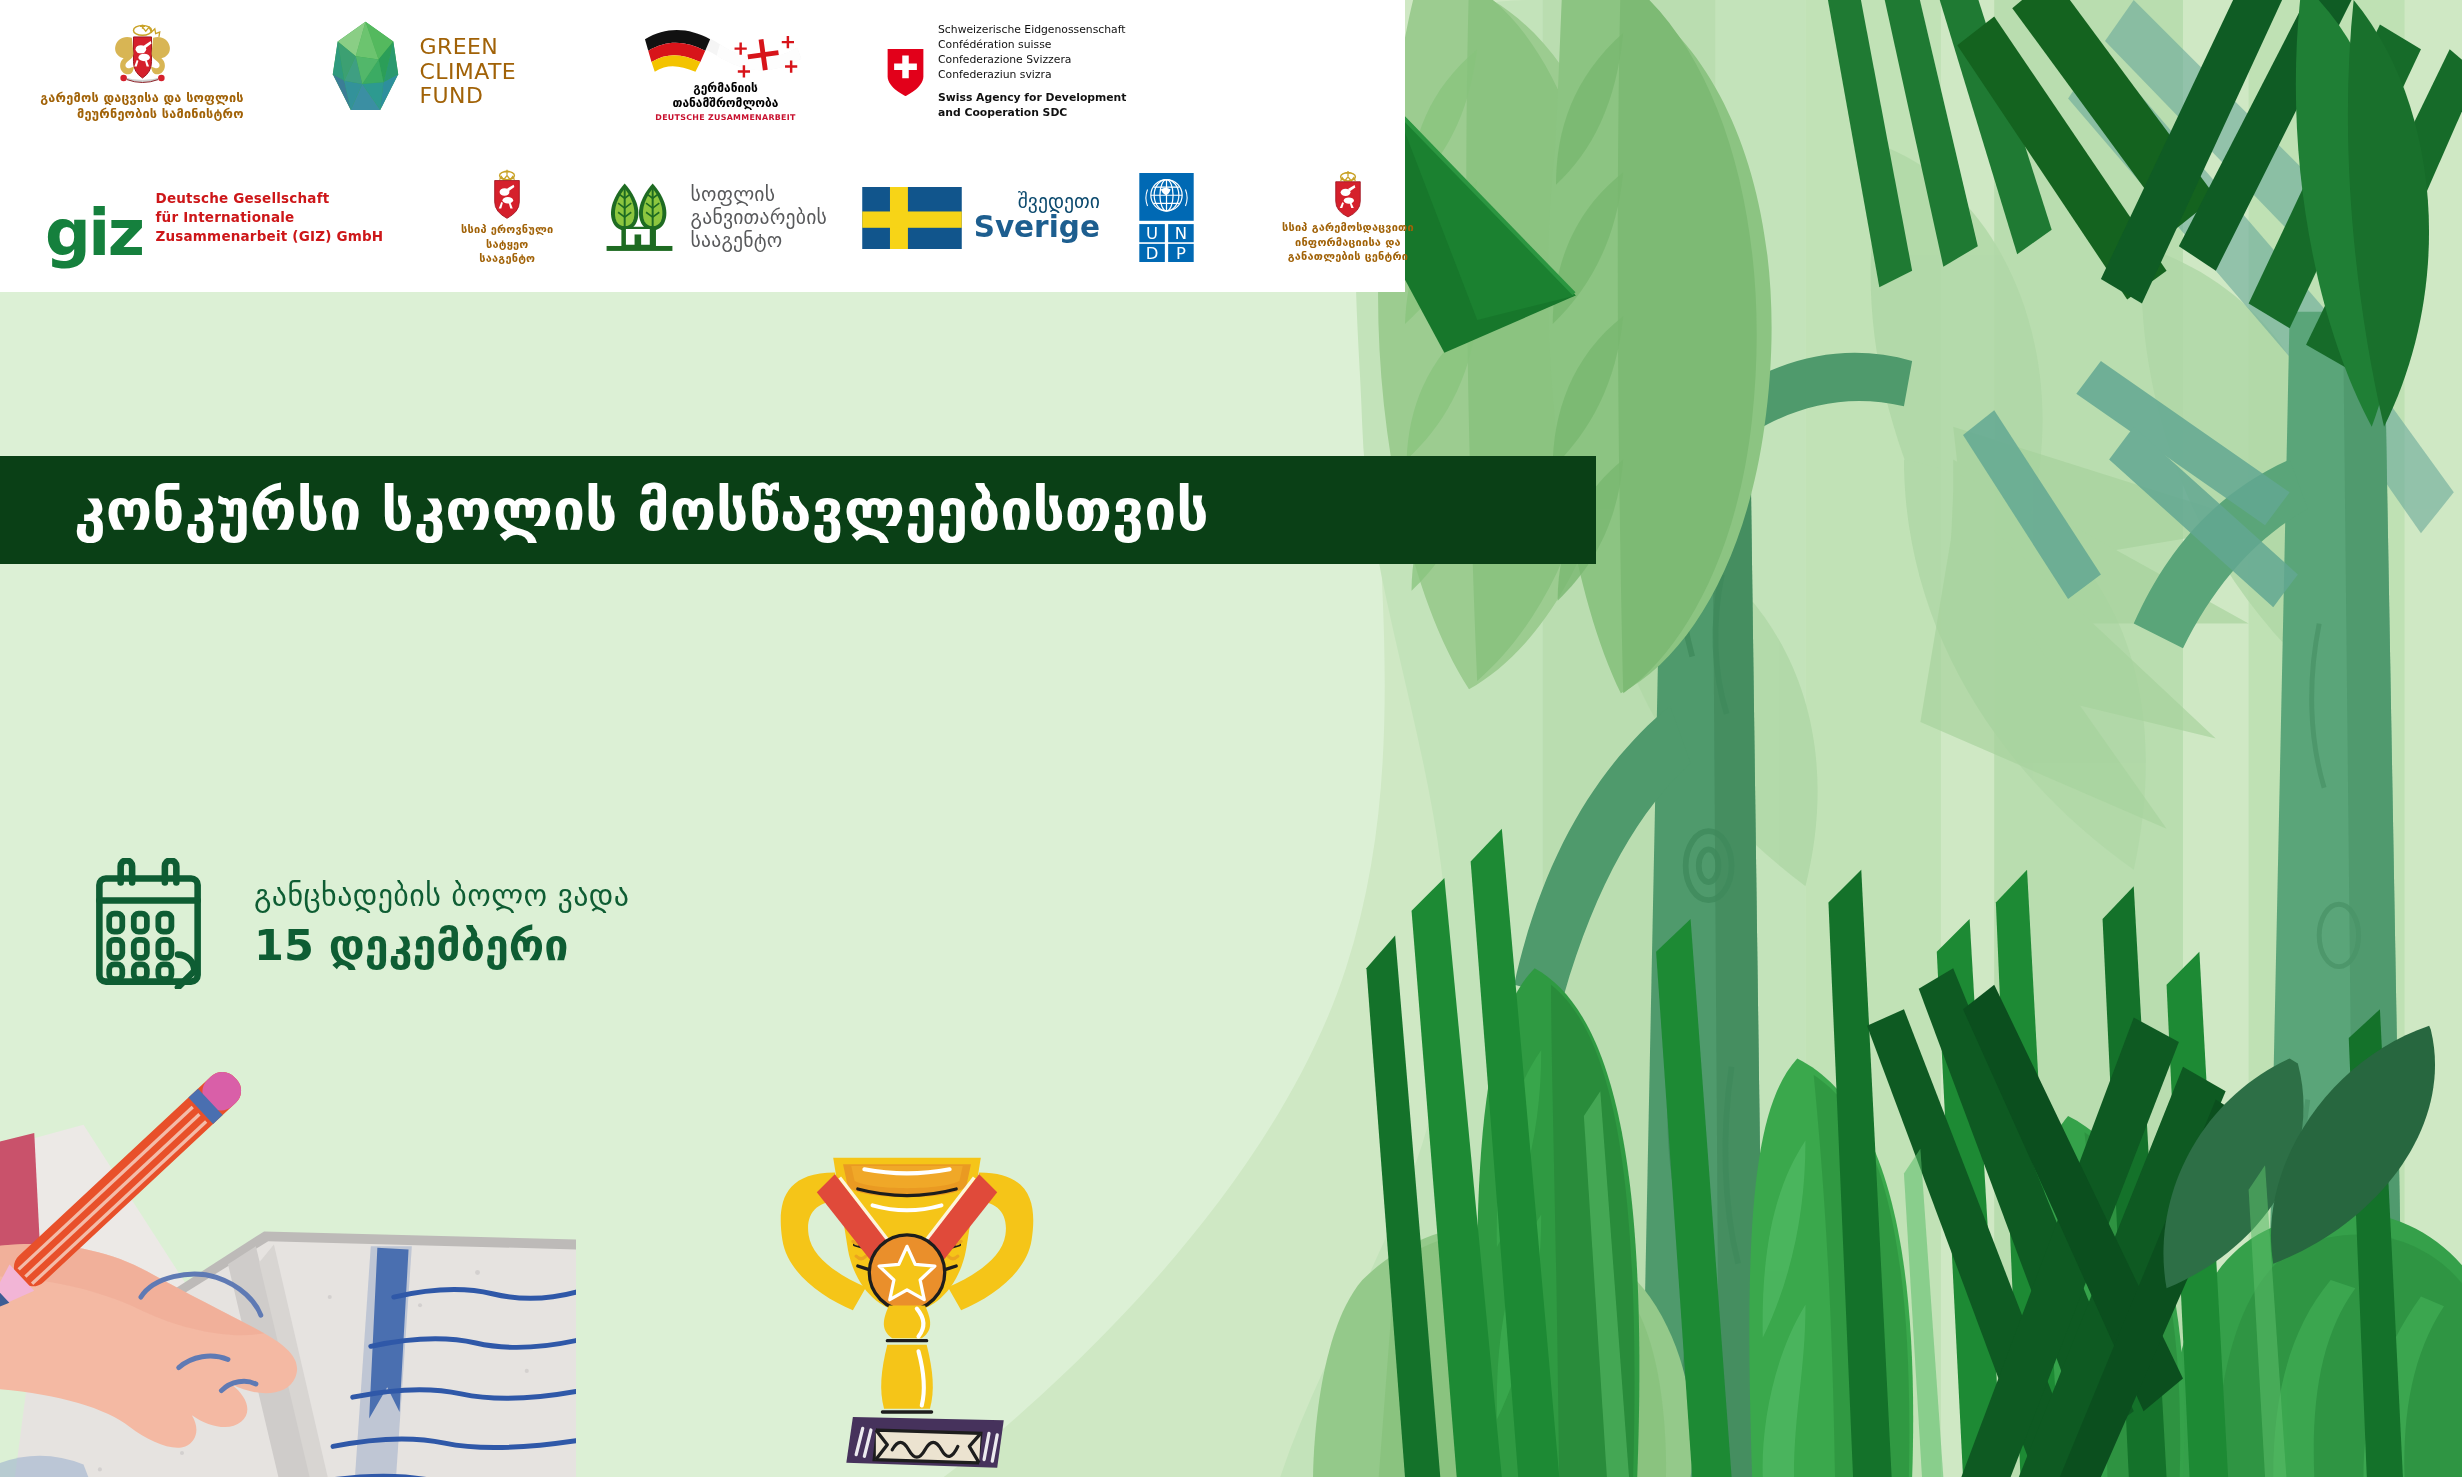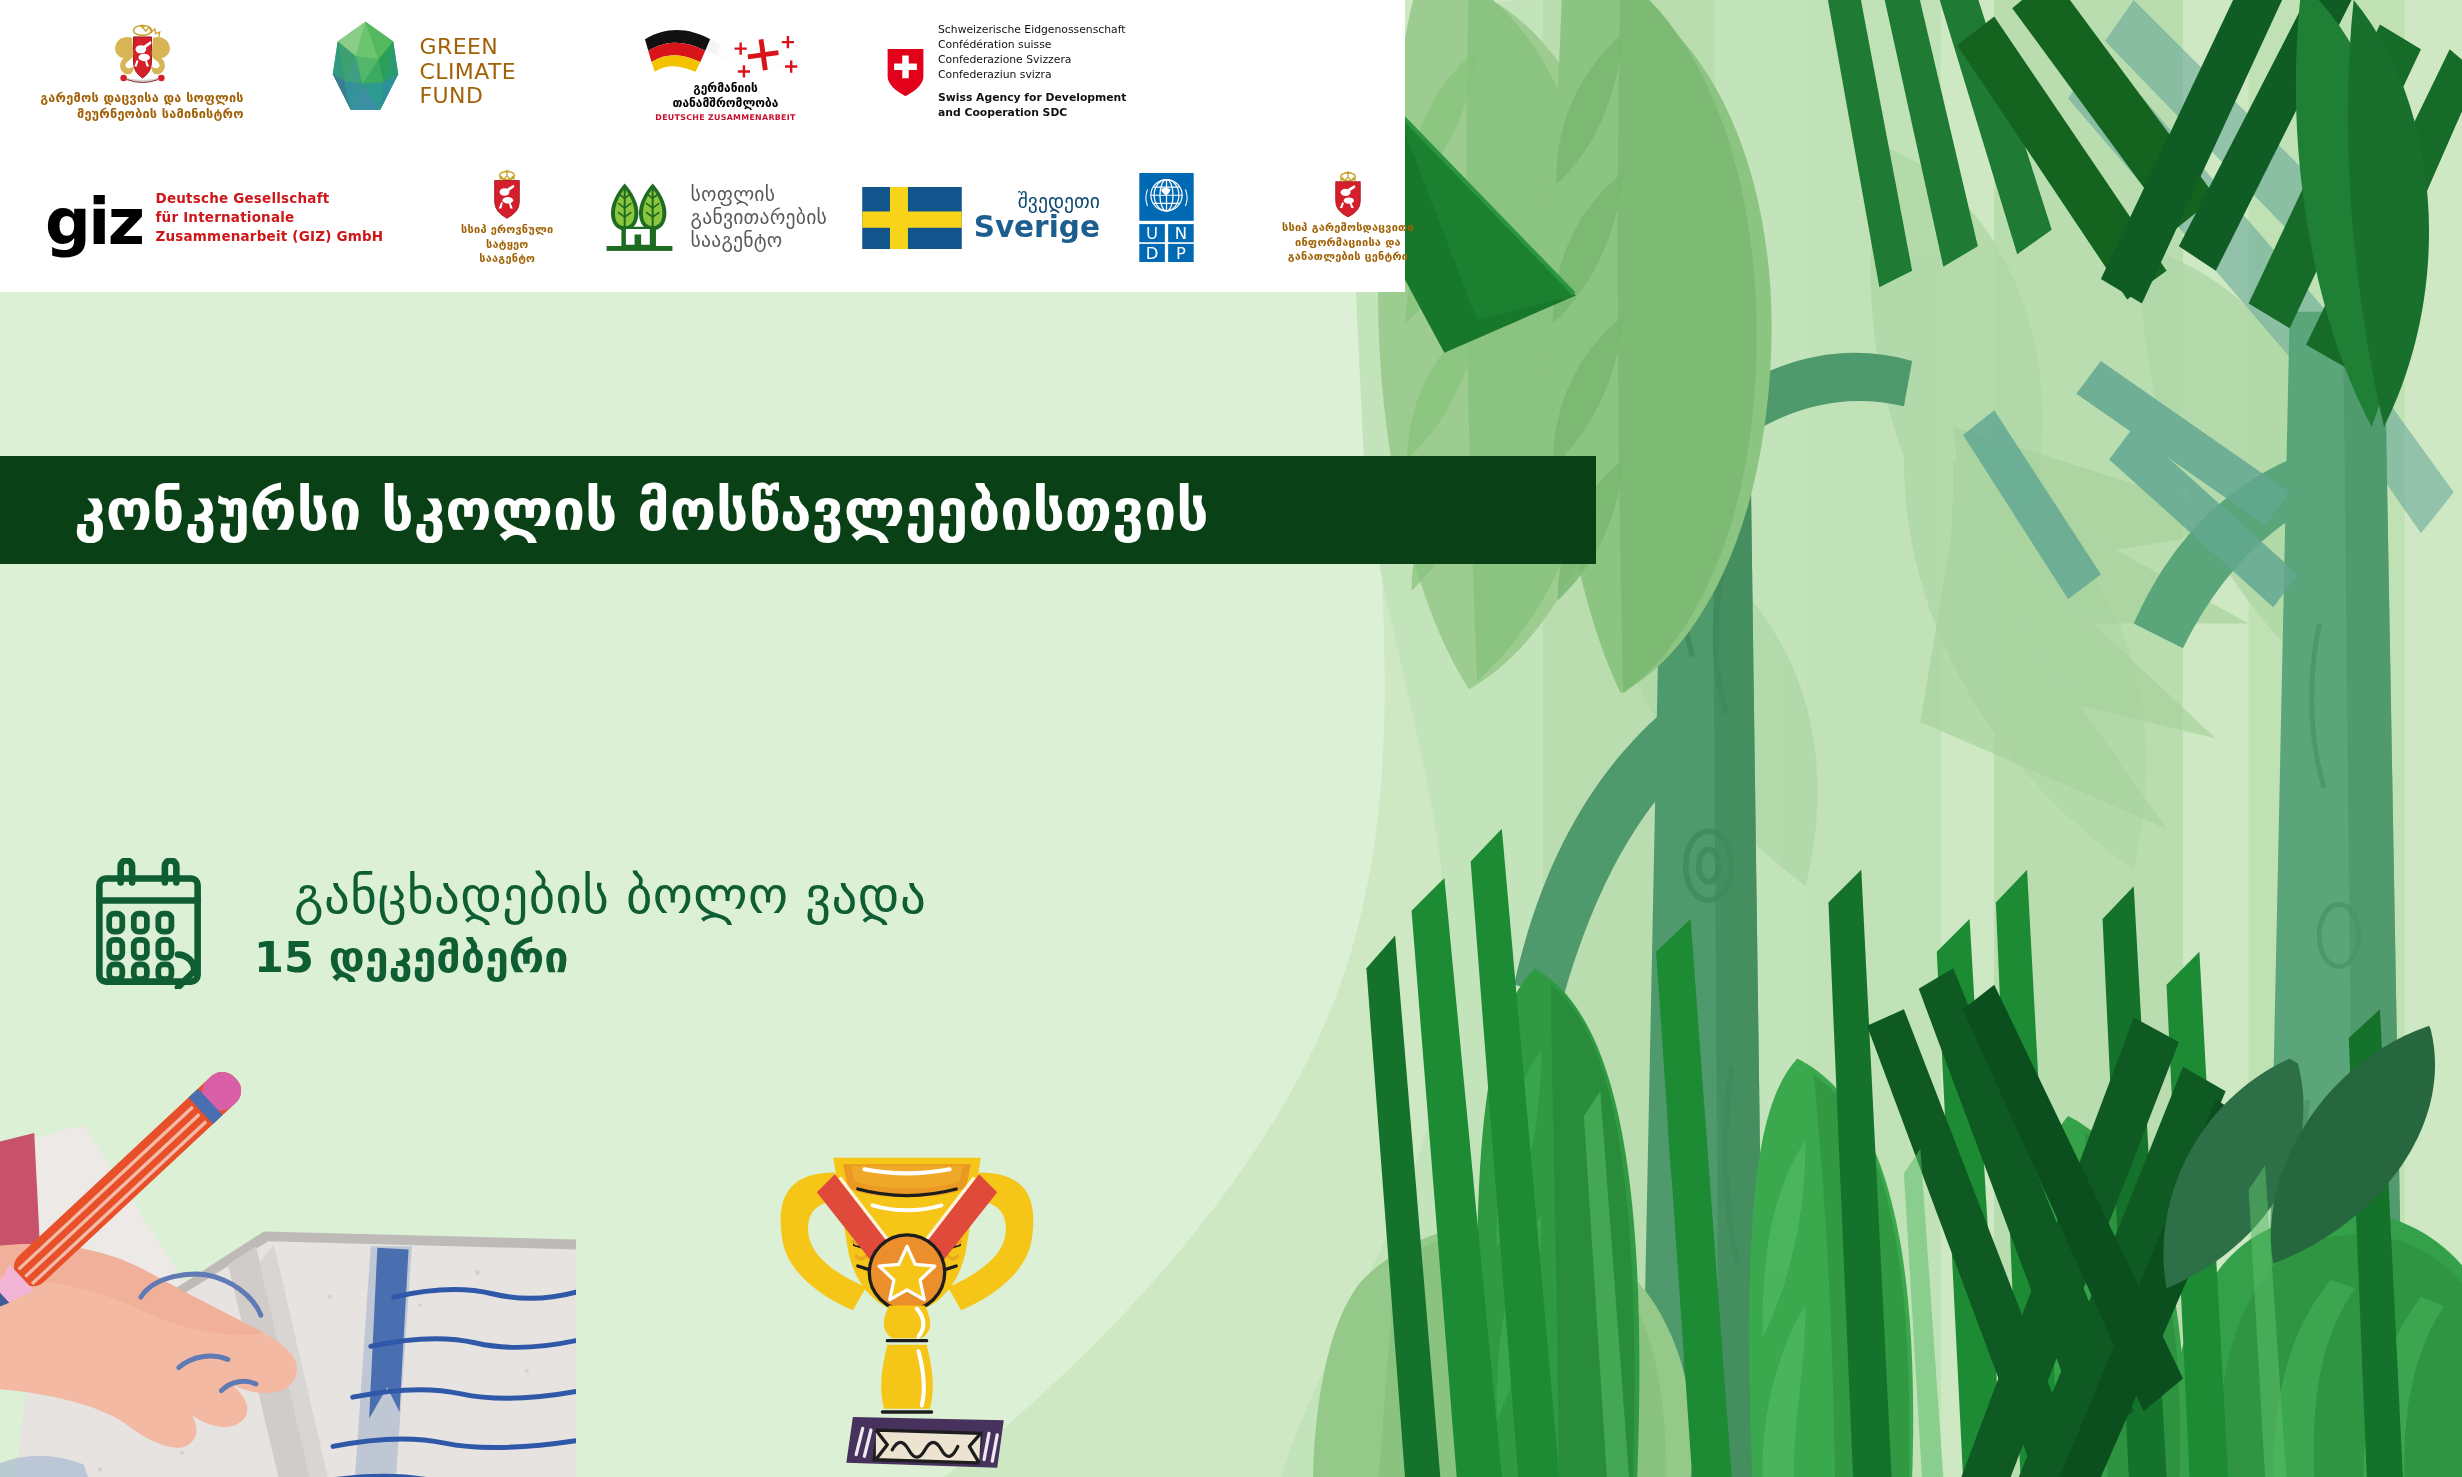--- a/index.html
+++ b/index.html
@@ -54,22 +54,22 @@
   .gerdeu-logo .dz{font-size:7.9px;font-weight:700;color:#c8102e;letter-spacing:0.3px;margin-top:2.5px;}
 
   .sdc-logo{width:271px;}
   .sdc-logo .sdc-txt{margin-left:13px;}
   .sdc-logo .l1{font-size:10.8px;color:#111;line-height:1.38;}
   .sdc-logo .l2{font-size:10.8px;color:#111;font-weight:700;line-height:1.38;margin-top:8.2px;}
 
   .giz-logo{width:378px;margin-right:37px;align-items:center;}
   .giz-word{
     font-family:"DejaVu Sans","Liberation Sans",sans-serif;
-    font-size:64px;font-weight:700;color:#000000;line-height:.82;
-    letter-spacing:-2.5px;position:relative;top:5px;
+    font-size:64px;font-weight:700;color:#15803d;line-height:.82;
+    letter-spacing:-2.5px;position:relative;top:16px;
   }
   .giz-logo .logo-text{font-size:13.5px;color:#cd1719;font-weight:700;line-height:1.4;margin-left:13px;}
 
   .forest-ag-logo{flex-direction:column;align-items:center;width:98px;margin-right:44px;}
   .forest-ag-logo .logo-text{font-size:11px;font-weight:700;text-align:center;line-height:1.3;margin-top:3.3px;}
 
   .rdach-logo{width:230px;margin-right:33px;}
   .rdach-logo .logo-text{font-size:19.7px;color:#58595b;line-height:1.18;margin-left:11.5px;}
 
   .sweden-logo{width:246px;margin-right:29px;}
@@ -107,21 +107,21 @@
     line-height:1;
   }
 
   
   .deadline{
     position:absolute;left:86px;top:858px;
     display:flex;align-items:center;z-index:10;
   }
   .cal-icon{flex:0 0 auto;margin-right:43px;}
   .deadline-text{color:#0e5d33;}
-  .deadline-l1{font-size:51px;font-weight:400;line-height:1.15;letter-spacing:0.4px;margin-left:40px;}
+  .deadline-l1{font-size:30px;font-weight:400;line-height:1.15;letter-spacing:0.4px;}
   .deadline-l2{font-size:43px;font-weight:700;line-height:1.2;margin-top:6.6px;}
 
   
   .hand-art{position:absolute;left:-14.8px;top:1026px;width:591px;height:460px;z-index:9;}
   .trophy-art{position:absolute;left:743px;top:1141px;width:328px;height:337px;z-index:9;}
 </style>
 </head>
 <body>
 
 <div id="poster">

